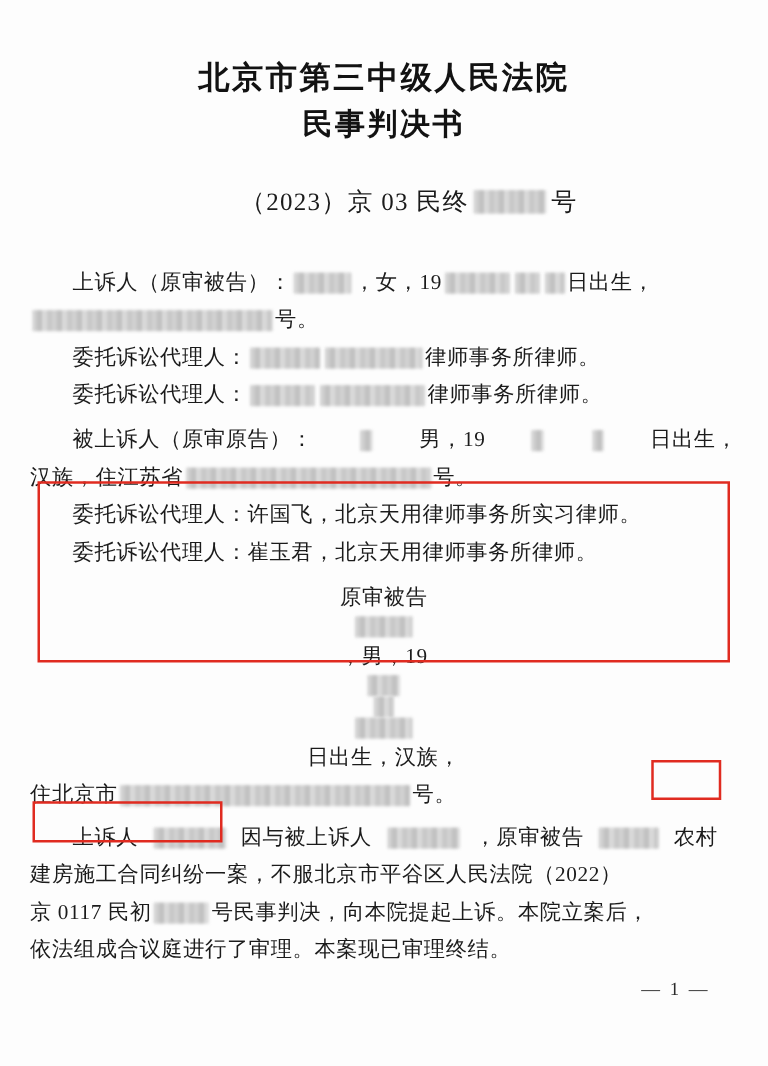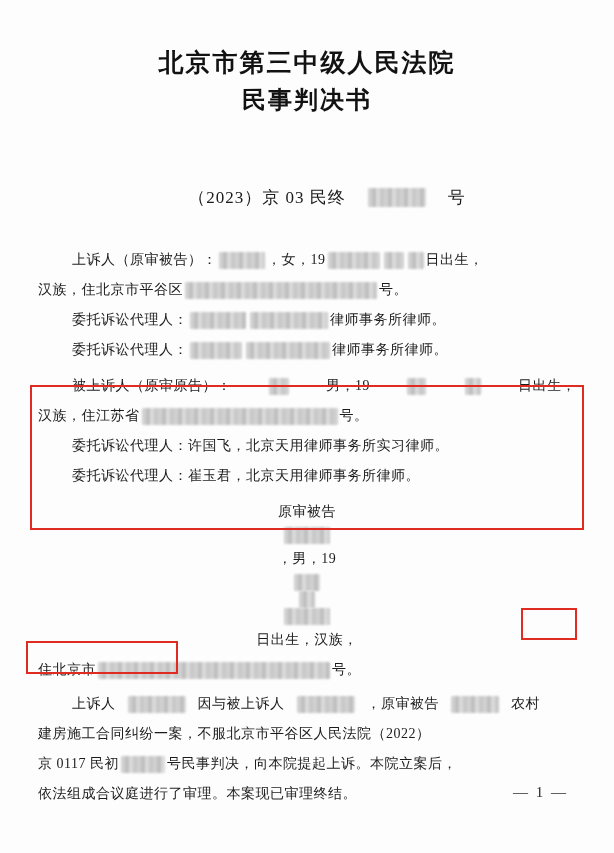--- a/index.html
+++ b/index.html
@@ -15,21 +15,21 @@
     position: relative;
     overflow: hidden;
   }
 
   .page {
     position: relative;
     width: 614px;
     height: 853px;
     background: #fdfdfd;
     box-sizing: border-box;
-    padding: 0 38px;
+    padding: 0 24px;
   }
 
   
   .doc-title {
     text-align: center;
     font-size: 25px;
     font-weight: bold;
     letter-spacing: 2px;
     padding-top: 46px;
     line-height: 1.35;
@@ -40,35 +40,35 @@
     font-size: 24px;
     font-weight: bold;
     letter-spacing: 2px;
     line-height: 1.35;
     margin-top: 4px;
     color: #121212;
   }
 
   
   .case-no {
-    margin-top: 70px;
+    margin-top: 32px;
     text-align: center;
-    font-size: 17px;
+    font-size: 20px;
     letter-spacing: 1px;
     display: flex;
     justify-content: center;
     align-items: center;
-    gap: 20px;
+    gap: 2px;
     padding-left: 40px;
   }
 
   
   .body-block {
     margin-top: 36px;
-    font-size: 14px;
+    font-size: 17px;
     line-height: 30px;
     letter-spacing: 0.5px;
   }
 
   
   .line {
     display: flex;
     align-items: center;
     flex-wrap: nowrap;
     line-height: 30px;
@@ -134,21 +134,20 @@
     <div class="line indent-line">
       <span class="txt">上诉人（原审被告）：</span>
       <span class="redact" style="width:46px;"></span>
       <span class="txt">，女，19</span>
       <span class="redact" style="width:52px;"></span>
       <span class="redact" style="width:20px;"></span>
       <span class="redact" style="width:16px;"></span>
       <span class="txt">日出生，</span>
     </div>
     <div class="line">
-      <span class="txt">汉族，住北京市平谷区</span>
       <span class="redact" style="width:192px;"></span>
       <span class="txt">号。</span>
     </div>
 
     <div class="line indent-line">
       <span class="txt">委托诉讼代理人：</span>
       <span class="redact" style="width:56px;"></span>
       <span class="redact" style="width:78px;"></span>
       <span class="txt">律师事务所律师。</span>
     </div>

